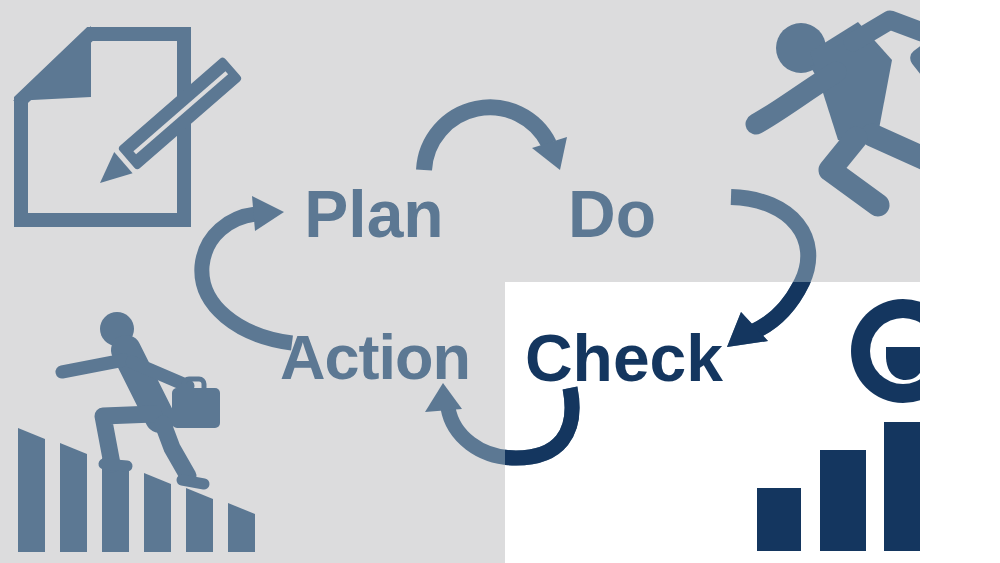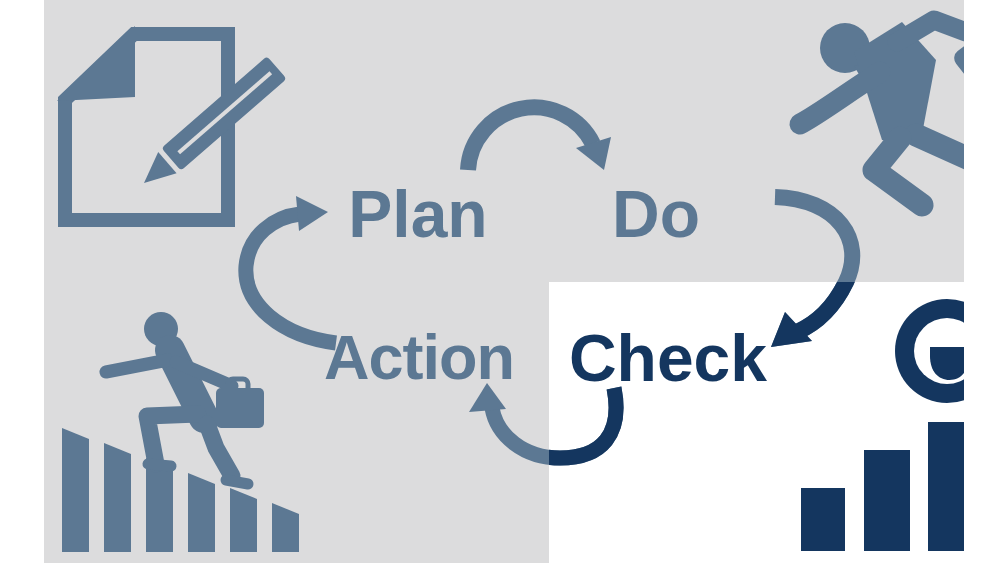--- a/index.html
+++ b/index.html
@@ -2,21 +2,20 @@
 <html><head>
 <meta charset="utf-8">
 <style>
   html, body { margin: 0; padding: 0; background: #ffffff; }
   .stage {
     position: relative;
     width: 920px;
     height: 563px;
     overflow: hidden;
     font-family: "Liberation Sans", sans-serif;
-    padding-left: 44px;
   }
   svg { display: block; }
   .steel  { fill: #5c7893; }
   .navy   { fill: #14365f; }
   .steel-line { stroke: #5c7893; fill: none; }
   .navy-line  { stroke: #14365f; fill: none; }
   .bgcut  { stroke: #dcdcdd; }
   .label {
     font-family: "Liberation Sans", sans-serif;
     font-weight: bold;

